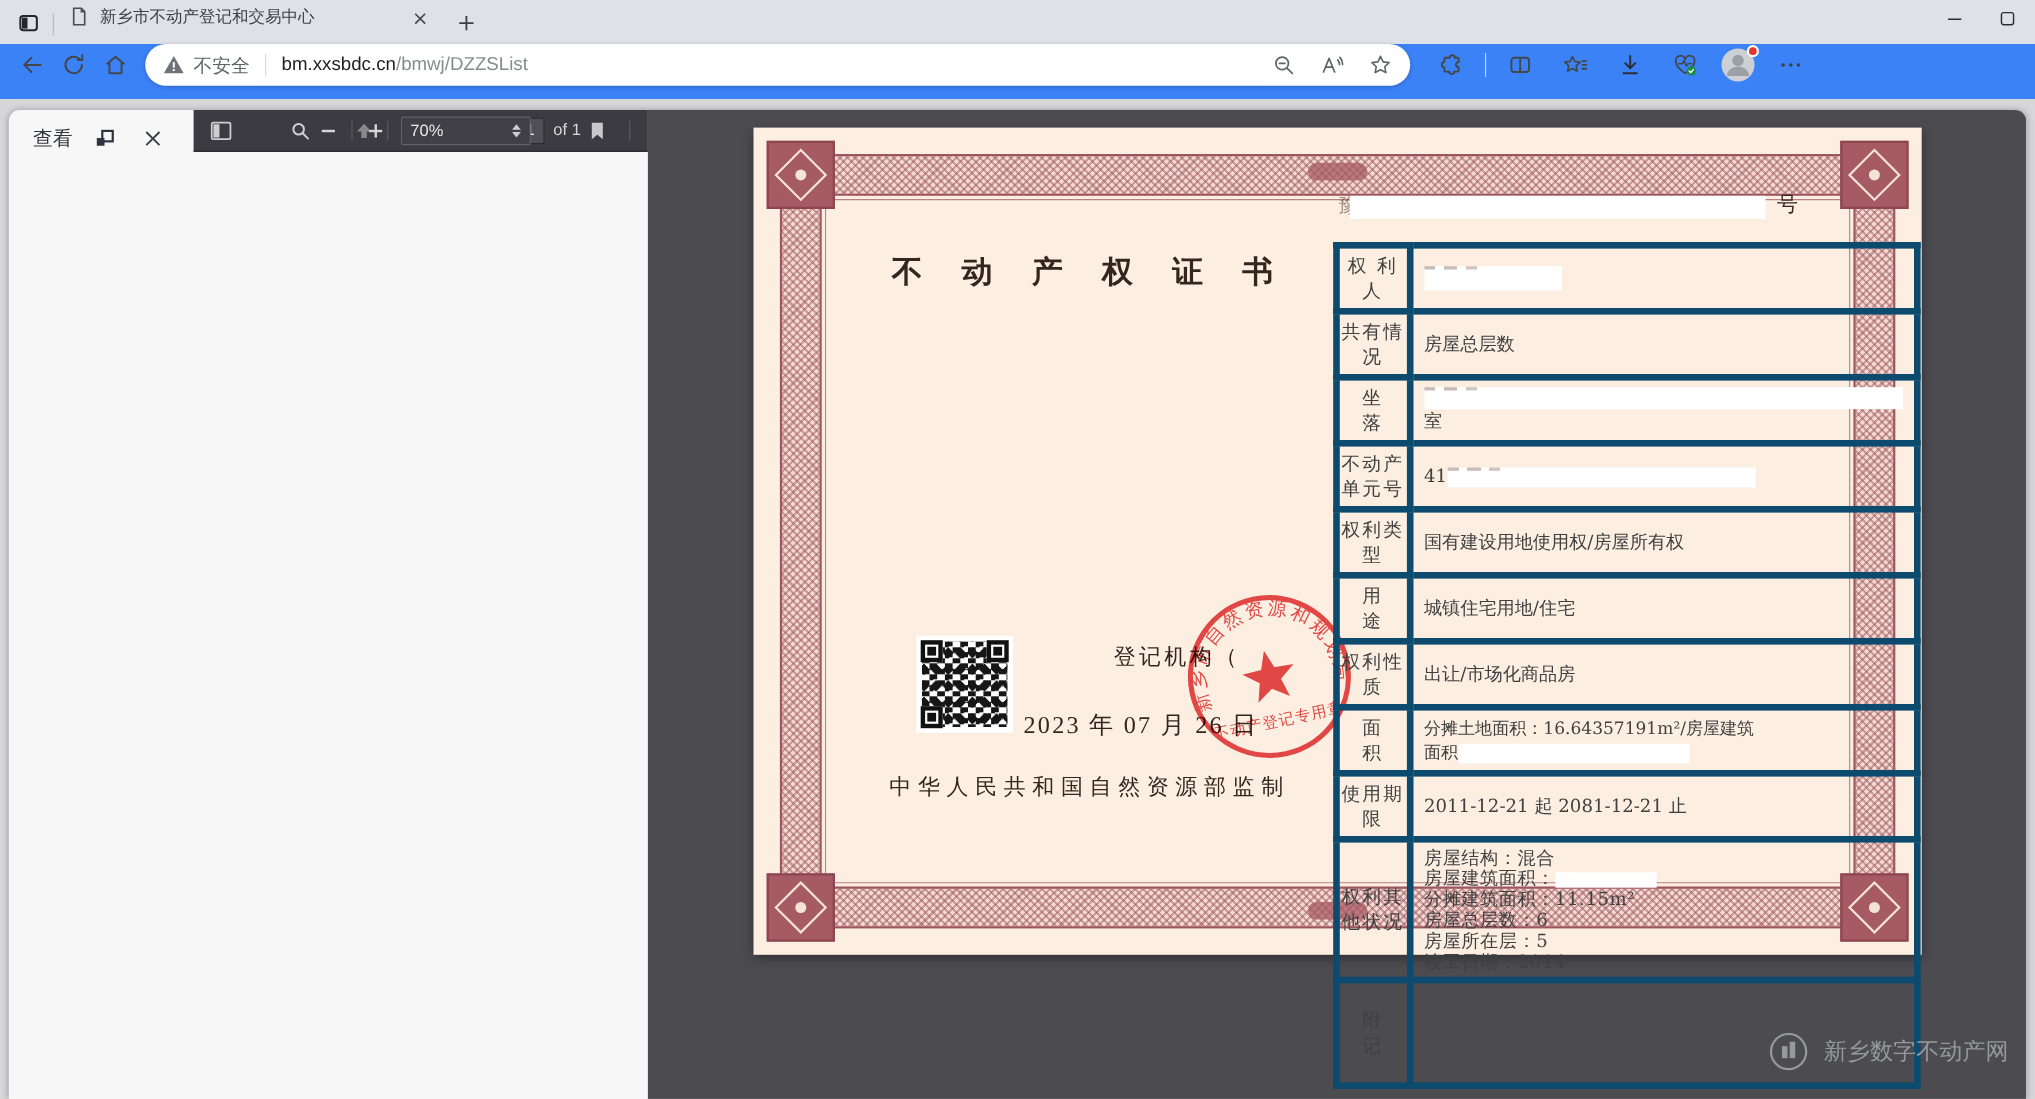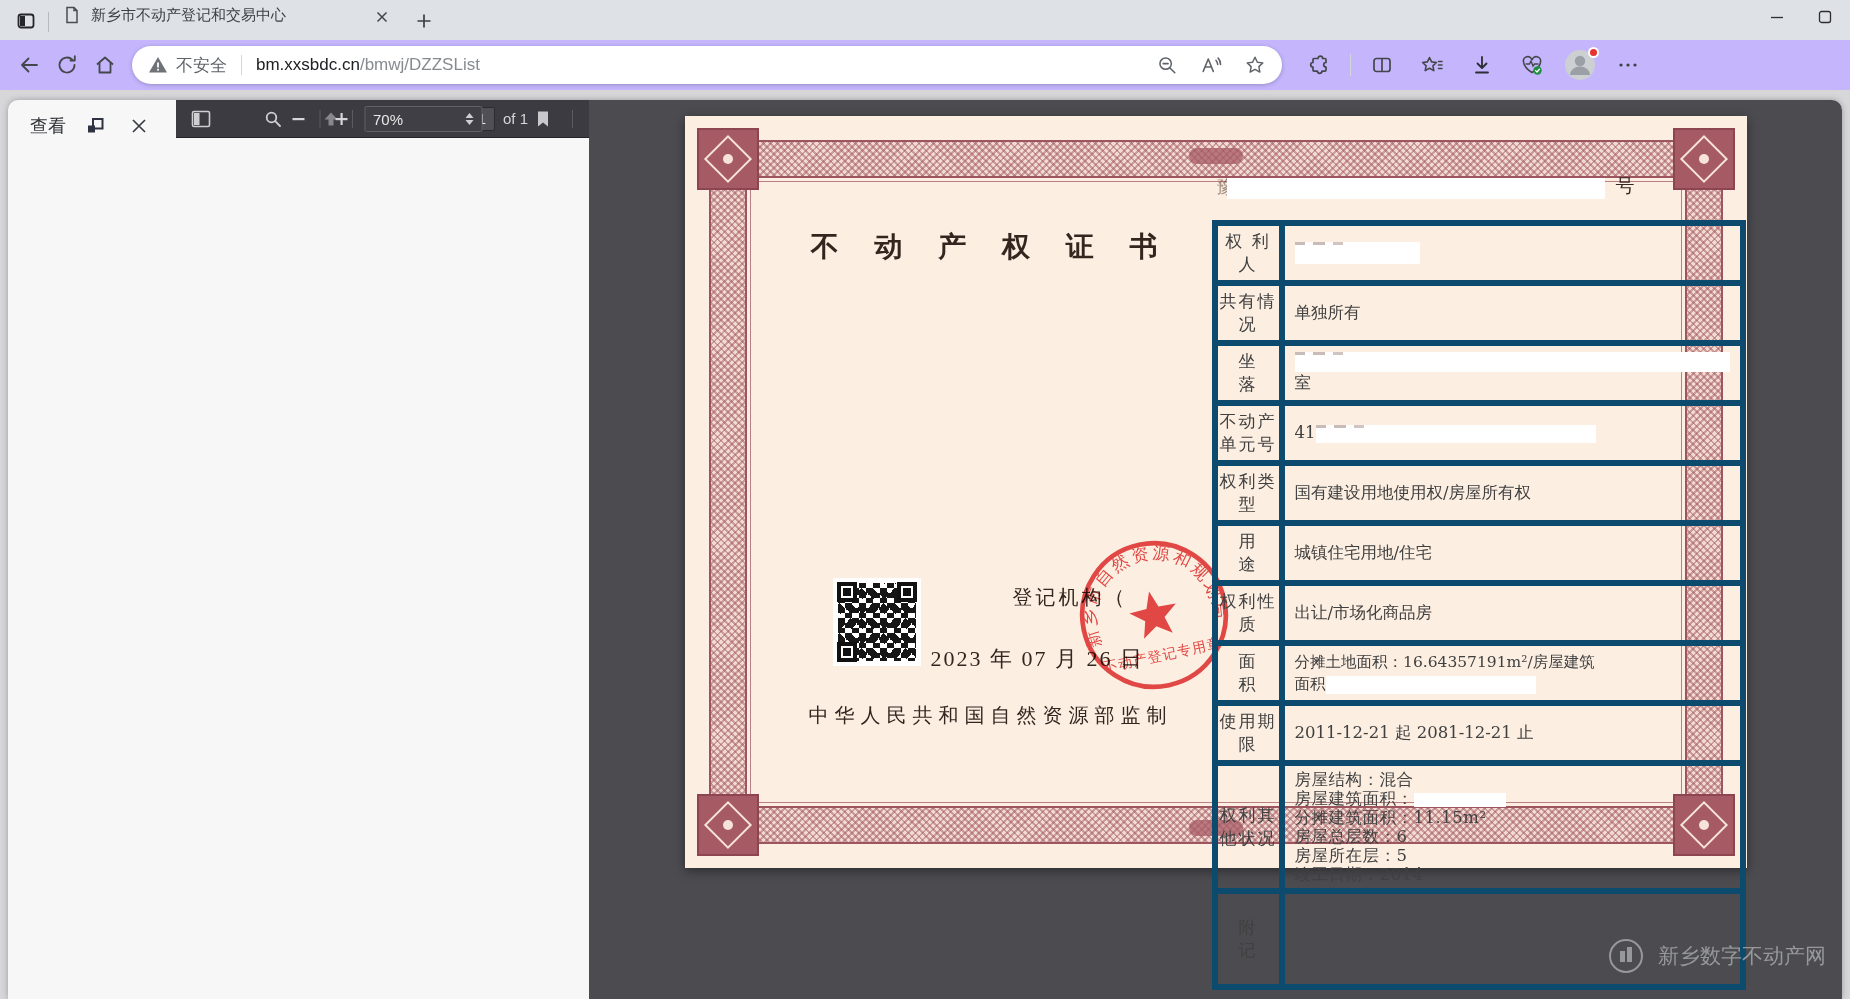--- a/index.html
+++ b/index.html
@@ -14,21 +14,21 @@
   .tab{height:34px;display:flex;align-items:flex-start;padding:0 10px 0 12px;width:352px;border-radius:8px 8px 0 0;color:#3c4043;font-size:15px}
   .tab.inactive{background:transparent}
   .tab.active{background:#ffffff;box-shadow:0 0 3px rgba(0,0,0,.15)}
   .tab .favicon{width:18px;height:18px;margin-right:10px;flex:0 0 auto}
   .tab .tab-title{flex:1;white-space:nowrap;overflow:hidden;min-width:0}
   .tab .tab-close{width:22px;height:22px;display:flex;align-items:center;justify-content:center;border-radius:4px;flex:0 0 auto}
   .newtab-btn{width:30px;height:30px;display:flex;align-items:center;justify-content:center;margin:0 0 4px 6px;border-radius:6px}
   .win-controls{position:absolute;right:10px;top:0;height:34px;display:flex;align-items:center;gap:34px;padding-right:8px}
 
   
-  .navbar{height:50px;background:#c4b5fd;display:flex;align-items:center;padding:0 10px;position:relative;z-index:3}
+  .navbar{height:50px;background:#3b82f6;display:flex;align-items:flex-start;padding:0 10px;position:relative;z-index:3}
   .nav-btn{width:38px;height:38px;display:flex;align-items:center;justify-content:center;border-radius:6px;flex:0 0 auto}
   .urlbar{height:38px;flex:0 0 auto;width:1150px;margin-left:8px;background:#fff;border-radius:19px;box-shadow:0 1px 4px rgba(0,0,0,.22);display:flex;align-items:center;padding:0 10px 0 16px}
   .sec-chip{display:flex;align-items:center;gap:8px;color:#5f6368;font-size:17px}
   .url-sep{width:1px;height:20px;background:#d4d7da;margin:0 14px}
   .url-text{font-size:17px;color:#202124;white-space:nowrap;flex:1;min-width:0}
   .url-text .path{color:#878b8f}
   .pill-icons{display:flex;align-items:center;gap:10px;margin-left:auto}
   .pill-icons .nav-btn{width:34px;height:34px}
   .right-icons{display:flex;align-items:center;gap:12px;margin-left:18px}
   .vsep{width:1px;height:22px;background:#d4d7da}
@@ -389,21 +389,21 @@
       <div class="made-by">中华人民共和国自然资源部监制</div>
 
       <table class="cert-table">
         <tbody>
             <tr class="rh">
           <td class="lbl">权 利 人</td>
           <td class="val"><span class="redact frag" style="width:125px;height:22px"></span></td>
         </tr>
         <tr class="rh">
           <td class="lbl">共有情况</td>
-          <td class="val">单独所有</td>
+          <td class="val">房屋总层数</td>
         </tr>
         <tr class="rh2">
           <td class="lbl">坐　　落</td>
           <td class="val"><span class="redact frag" style="width:435px;height:20px"></span><br>
             <span>室</span></td>
         </tr>
         <tr class="rh">
           <td class="lbl">不动产单元号</td>
           <td class="val"><span>41</span><span class="redact frag" style="width:280px;height:18px"></span></td>
         </tr>

